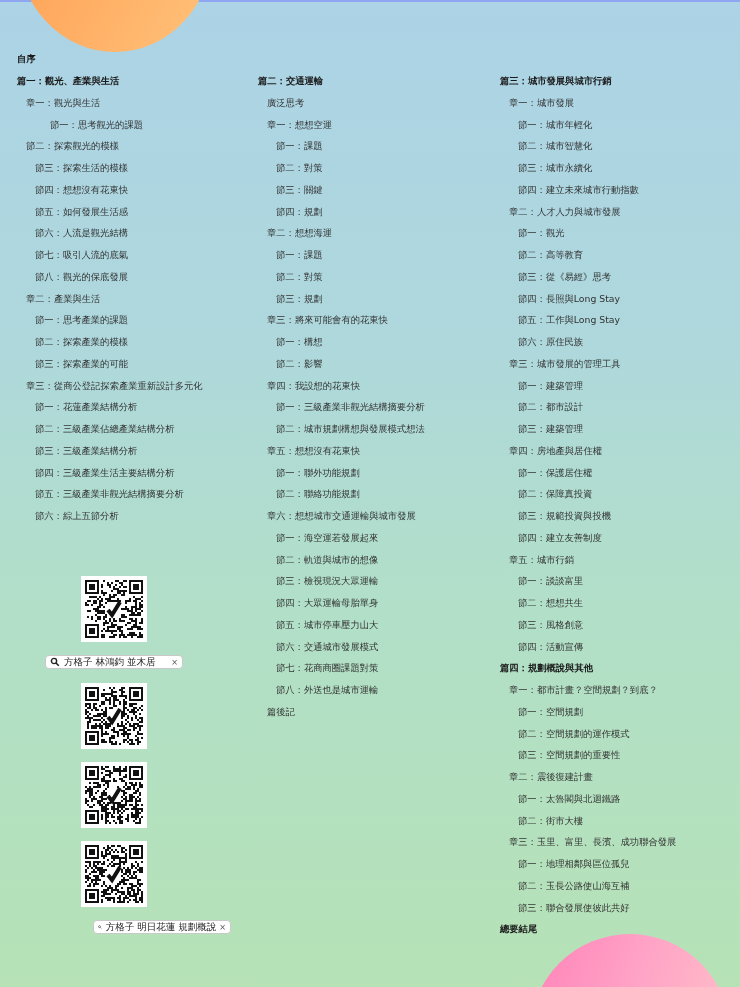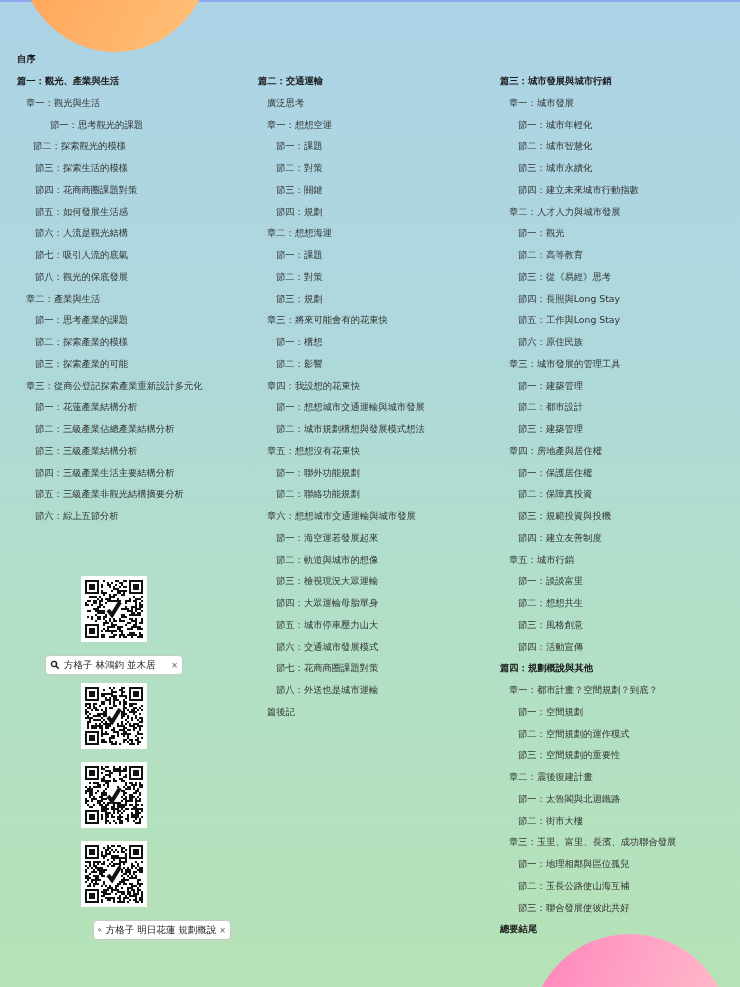--- a/index.html
+++ b/index.html
@@ -20,44 +20,44 @@
   }
   .toc-item { position: absolute; white-space: nowrap; font-size: 9.3px; line-height: 12px; }
   .lv0 { font-weight: bold; color: #1a1a1a; }
   .lv1 { color: #333; }
   .lv2 { color: #333; }
   .qr {
     position: absolute; width: 66px; height: 66px; background: #fff;
   }
   .qr svg { width: 100%; height: 100%; display: block; }
   .search-chip {
-    position: absolute; height: 20px; border-radius: 4px; background: #fff;
+    position: absolute; height: 14px; border-radius: 4px; background: #fff;
     border: 1px solid #c9c9c9; box-sizing: border-box;
     display: flex; align-items: center; font-size: 9.5px; color: #222; padding: 0 4px;
   }
   .search-chip .mag { width: 10px; height: 10px; margin-right: 4px; }
   .search-chip .txt { flex: 1; white-space: nowrap; }
   .search-chip .x { font-size: 8px; color: #555; margin-left: 3px; }
 </style>
 </head>
 <body>
 
 <div class="top-line"></div>
 <div class="blob-orange"></div>
 <div class="blob-pink"></div>
 
 <div class="toc-item lv0" style="left:17px; top:53px;">自序</div>
 
 <div id="col0">
     <div class="toc-item lv0" style="left: 17px; top: 75px;">篇一：觀光、產業與生活</div>
     <div class="toc-item lv1" style="left: 26px; top: 96.75px;">章一：觀光與生活</div>
     <div class="toc-item lv2" style="left: 50px; top: 118.5px;">節一：思考觀光的課題</div>
-    <div class="toc-item lv2" style="left: 33px; top: 140.25px;">節二：探索觀光的模樣</div>
+    <div class="toc-item lv2" style="left: 26px; top: 140.25px;">節二：探索觀光的模樣</div>
     <div class="toc-item lv2" style="left: 35px; top: 162px;">節三：探索生活的模樣</div>
-    <div class="toc-item lv2" style="left: 35px; top: 183.75px;">節四：花商商圈課題對策</div>
+    <div class="toc-item lv2" style="left: 35px; top: 183.75px;">節四：想想沒有花東快</div>
     <div class="toc-item lv2" style="left: 35px; top: 205.5px;">節五：如何發展生活感</div>
     <div class="toc-item lv2" style="left: 35px; top: 227.25px;">節六：人流是觀光結構</div>
     <div class="toc-item lv2" style="left: 35px; top: 249px;">節七：吸引人流的底氣</div>
     <div class="toc-item lv2" style="left: 35px; top: 270.75px;">節八：觀光的保底發展</div>
     <div class="toc-item lv1" style="left: 26px; top: 292.5px;">章二：產業與生活</div>
     <div class="toc-item lv2" style="left: 35px; top: 314.25px;">節一：思考產業的課題</div>
     <div class="toc-item lv2" style="left: 35px; top: 336px;">節二：探索產業的模樣</div>
     <div class="toc-item lv2" style="left: 35px; top: 357.75px;">節三：探索產業的可能</div>
     <div class="toc-item lv1" style="left: 26px; top: 379.5px;">章三：從商公登記探索產業重新設計多元化</div>
     <div class="toc-item lv2" style="left: 35px; top: 401.25px;">節一：花蓮產業結構分析</div>
@@ -76,21 +76,21 @@
     <div class="toc-item lv2" style="left: 276px; top: 183.75px;">節三：關鍵</div>
     <div class="toc-item lv2" style="left: 276px; top: 205.5px;">節四：規劃</div>
     <div class="toc-item lv1" style="left: 267px; top: 227.25px;">章二：想想海運</div>
     <div class="toc-item lv2" style="left: 276px; top: 249px;">節一：課題</div>
     <div class="toc-item lv2" style="left: 276px; top: 270.75px;">節二：對策</div>
     <div class="toc-item lv2" style="left: 276px; top: 292.5px;">節三：規劃</div>
     <div class="toc-item lv1" style="left: 267px; top: 314.25px;">章三：將來可能會有的花東快</div>
     <div class="toc-item lv2" style="left: 276px; top: 336px;">節一：構想</div>
     <div class="toc-item lv2" style="left: 276px; top: 357.75px;">節二：影響</div>
     <div class="toc-item lv1" style="left: 267px; top: 379.5px;">章四：我設想的花東快</div>
-    <div class="toc-item lv2" style="left: 276px; top: 401.25px;">節一：想想城市交通運輸與城市發展</div>
+    <div class="toc-item lv2" style="left: 276px; top: 401.25px;">節一：三級產業非觀光結構摘要分析</div>
     <div class="toc-item lv2" style="left: 276px; top: 423px;">節二：城市規劃構想與發展模式想法</div>
     <div class="toc-item lv1" style="left: 267px; top: 444.75px;">章五：想想沒有花東快</div>
     <div class="toc-item lv2" style="left: 276px; top: 466.5px;">節一：聯外功能規劃</div>
     <div class="toc-item lv2" style="left: 276px; top: 488.25px;">節二：聯絡功能規劃</div>
     <div class="toc-item lv1" style="left: 267px; top: 510px;">章六：想想城市交通運輸與城市發展</div>
     <div class="toc-item lv2" style="left: 276px; top: 531.75px;">節一：海空運若發展起來</div>
     <div class="toc-item lv2" style="left: 276px; top: 553.5px;">節二：軌道與城市的想像</div>
     <div class="toc-item lv2" style="left: 276px; top: 575.25px;">節三：檢視現況大眾運輸</div>
     <div class="toc-item lv2" style="left: 276px; top: 597px;">節四：大眾運輸母胎單身</div>
     <div class="toc-item lv2" style="left: 276px; top: 618.75px;">節五：城市停車壓力山大</div>

